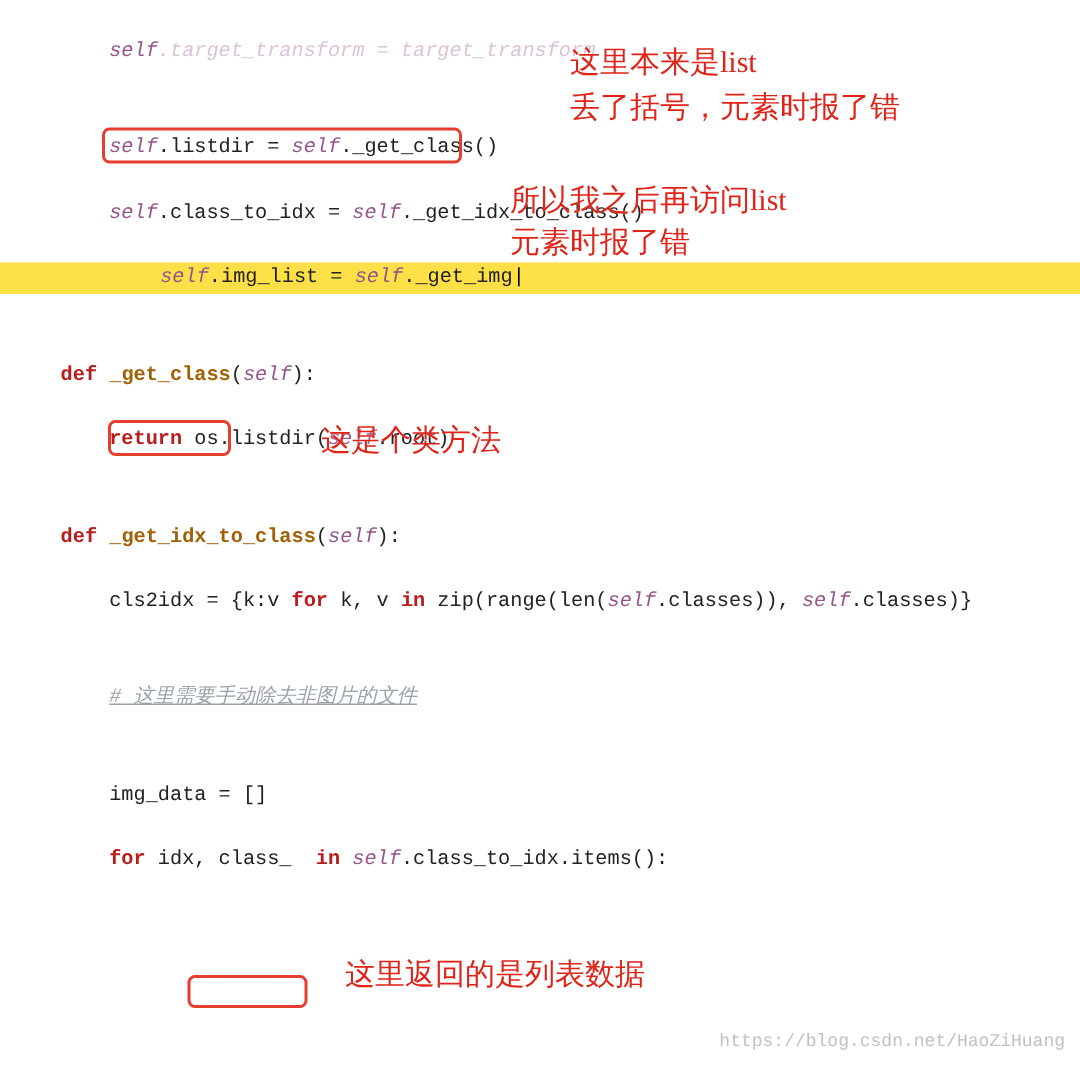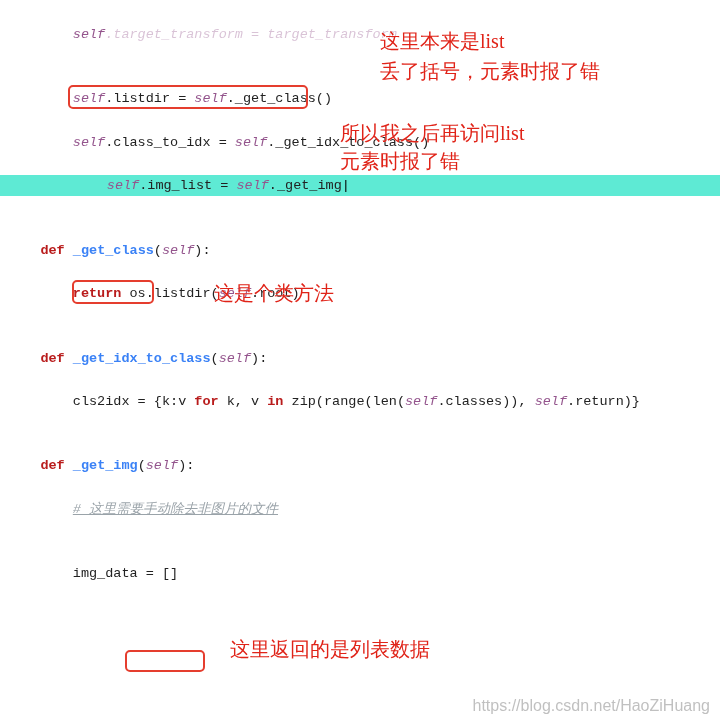--- a/index.html
+++ b/index.html
@@ -12,24 +12,24 @@
     font-size: 13.5px;
     overflow: hidden;
     position: relative;
   }
   .code {
     white-space: pre;
     line-height: 1.6;
     padding-top: 2px;
   }
   .code-line { display:block; padding-left:8px; }
-  .hl-line { background: #5eead4; padding-left: 42px; }
+  .hl-line { background: #fde047; padding-left: 42px; }
   .kw2  { color: #b91c1c; font-weight: bold; }
   .slf  { color: #94558d; font-style: italic; }
-  .fn   { color: #3b82f6; font-weight: bold; }
+  .fn   { color: #a16207; font-weight: bold; }
   .cm   { color: #9aa3a9; font-style: italic; text-decoration: underline; }
   .pln  { color: #222; }
   .redbox {
     position: absolute;
     border: 2.5px solid #e53d2e;
     border-radius: 5px;
     pointer-events: none;
     box-sizing: border-box;
   }
   .ann {
@@ -37,47 +37,47 @@
     color: #e02318;
     font-family: "KaiTi", "STKaiti", serif;
     font-weight: 400;
     font-size: 20px;
     white-space: nowrap;
     pointer-events: none;
     text-shadow: 0 0 1px rgba(255,255,255,0.6);
   }
   .watermark {
     position: absolute;
-    bottom: 6px;
+    bottom: 20px;
     right: 10px;
-    font-family: Liberation Sans, sans-serif;
-    font-size: 16px;
+    font-family: Liberation Mono, monospace;
+    font-size: 12px;
     color: rgba(140,140,140,0.55);
   }
 </style>
 </head>
 <body>
 
 <div class="code">
 <span class="code-line"><span class="pln">        </span><span class="slf">self</span><span class="slf" style="opacity:.35">.target_transform = target_transform</span></span>
 <span class="code-line"></span>
 <span class="code-line"><span>        </span><span class="slf">self</span><span class="pln">.listdir = </span><span class="slf">self</span><span class="pln">._get_class()</span></span>
 <span class="code-line"><span>        </span><span class="slf">self</span><span class="pln">.class_to_idx = </span><span class="slf">self</span><span class="pln">._get_idx_to_class()</span></span>
 <span class="code-line hl-line"><span>        </span><span class="slf">self</span><span class="pln">.img_list = </span><span class="slf">self</span><span class="pln">._get_img</span>|</span>
 <span class="code-line"></span>
 <span class="code-line"><span>    </span><span class="kw2">def</span><span> </span><span class="fn">_get_class</span><span class="pln">(</span><span class="slf">self</span><span class="pln">):</span></span>
 <span class="code-line"><span>        </span><span class="kw2">return</span><span class="pln"> os.listdir(</span><span class="slf">self</span><span class="pln">.root)</span></span>
 <span class="code-line"></span>
 <span class="code-line"><span>    </span><span class="kw2">def</span><span> </span><span class="fn">_get_idx_to_class</span><span class="pln">(</span><span class="slf">self</span><span class="pln">):</span></span>
-<span class="code-line"><span class="pln">        cls2idx = {k:v </span><span class="kw2">for</span><span class="pln"> k, v </span><span class="kw2">in</span><span class="pln"> zip(range(len(</span><span class="slf">self</span><span class="pln">.classes)), </span><span class="slf">self</span><span class="pln">.return)}</span></span>
+<span class="code-line"><span class="pln">        cls2idx = {k:v </span><span class="kw2">for</span><span class="pln"> k, v </span><span class="kw2">in</span><span class="pln"> zip(range(len(</span><span class="slf">self</span><span class="pln">.classes)), </span><span class="slf">self</span><span class="pln">.classes)}</span></span>
 <span class="code-line"></span>
-<span class="code-line"><span>    </span><span class="kw2">def</span><span> </span><span class="fn">_get_img</span><span class="pln">(</span><span class="slf">self</span><span class="pln">):</span></span>
 <span class="code-line"><span>        </span><span class="cm"># 这里需要手动除去非图片的文件</span></span>
 <span class="code-line"></span>
 <span class="code-line"><span class="pln">        img_data = []</span></span>
+<span class="code-line"><span>        </span><span class="kw2">for</span><span class="pln"> idx, class_  </span><span class="kw2">in</span><span> </span><span class="slf">self</span><span class="pln">.class_to_idx.items():</span></span>
 <span class="code-line"></span>
 
 
 
 
 <span class="code-line"></span>
 
 <span class="code-line"></span>
 
 

